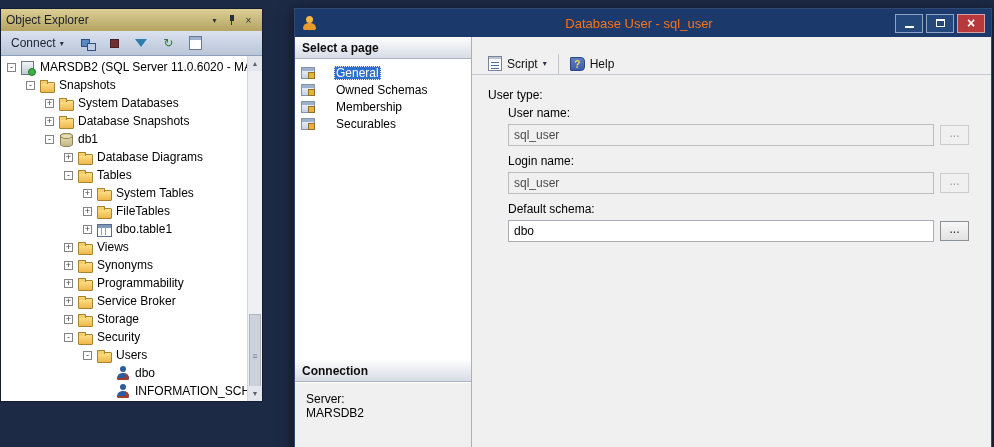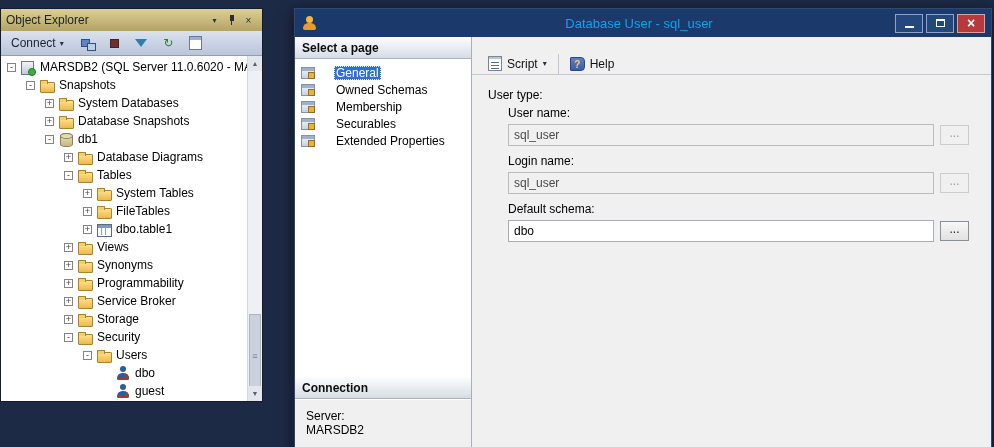--- a/index.html
+++ b/index.html
@@ -47,21 +47,21 @@
   .sb-btn{height:15px;display:flex;align-items:center;justify-content:center;font-size:7px;color:#5a5f68;background:#e3e6ec}
   .sb-btn.down{position:absolute;bottom:0;left:0;right:0}
   .sb-thumb{position:absolute;left:1px;right:1px;top:258px;height:84px;background:#ccd2dc;border:1px solid #aeb4c0;display:flex;align-items:center;justify-content:center;color:#7a8090;font-size:9px;line-height:0}
 
   
   .dialog{position:absolute;left:294px;top:8px;width:698px;height:600px;background:#f0f0f0;border:1px solid #31486f;box-shadow:0 3px 14px rgba(0,0,0,.55)}
   .dlg-titlebar{position:relative;height:28px;background:#1b3a6b;display:flex;align-items:center;padding:0 6px}
   .dlg-icon{position:relative;width:16px;height:16px;z-index:2}
   .dlg-icon::before{content:"";position:absolute;left:5px;top:1px;width:7px;height:7px;background:#f4b83e;border-radius:50%}
   .dlg-icon::after{content:"";position:absolute;left:2px;top:8px;width:13px;height:7px;background:#e89b28;border-radius:6px 6px 2px 2px}
-  .dlg-title{position:absolute;left:0;right:8px;text-align:center;color:#0ea5e9;font-size:13px}
+  .dlg-title{position:absolute;left:0;right:8px;text-align:center;color:#f97316;font-size:13px}
   .caption-btns{margin-left:auto;display:flex;gap:3px;z-index:2}
   .cap-btn{width:28px;height:19px;border:1px solid #8fa3c6;display:flex;align-items:center;justify-content:center;background:#24477c}
   .cap-btn.close{background:#b8393b;border-color:#d8a0a0}
   .glyph-min{width:9px;height:2px;background:#fff;margin-top:7px}
   .glyph-max{width:9px;height:8px;border:1px solid #fff;box-shadow:inset 0 1px 0 #fff}
   .glyph-close{color:#fff;font-size:14px;line-height:1;font-weight:bold}
   .dlg-body{position:absolute;top:28px;left:0;right:0;bottom:0;display:flex}
   .dlg-left{width:177px;background:#fff;border-right:1px solid #a9b0bc;display:flex;flex-direction:column}
   .section-header{height:22px;background:linear-gradient(#fdfdfe,#d7dce5);border-bottom:1px solid #aab3c0;font-weight:bold;font-size:12px;padding:4px 7px;color:#0d0d0d}
   .page-list{padding:5px 3px 0 3px}
@@ -232,26 +232,20 @@
         <div class="tree-row">
           <span class="indent" style="width: 101px;"></span>
           <span class="expander"></span>
           <span class="ticon ticon-user"></span>
           <span class="tlabel">dbo</span>
         </div>
         <div class="tree-row">
           <span class="indent" style="width: 101px;"></span>
           <span class="expander"></span>
           <span class="ticon ticon-user"></span>
-          <span class="tlabel">guest</span>
-        </div>
-        <div class="tree-row">
-          <span class="indent" style="width: 101px;"></span>
-          <span class="expander"></span>
-          <span class="ticon ticon-user"></span>
           <span class="tlabel">INFORMATION_SCHEM</span>
         </div>
         <div class="tree-row">
           <span class="indent" style="width: 101px;"></span>
           <span class="expander"></span>
           <span class="ticon ticon-user"></span>
           <span class="tlabel">sql_user</span>
         </div>
         <div class="tree-row">
           <span class="indent" style="width: 101px;"></span>
@@ -292,24 +286,20 @@
               <span class="page-label">Owned Schemas</span>
             </div>
             <div class="page-item">
               <span class="page-icon"></span>
               <span class="page-label">Membership</span>
             </div>
             <div class="page-item">
               <span class="page-icon"></span>
               <span class="page-label">Securables</span>
             </div>
-            <div class="page-item">
-              <span class="page-icon"></span>
-              <span class="page-label">Extended Properties</span>
-            </div>
           </div>
         <div class="left-filler"></div>
         <div class="section-header">Connection</div>
         <div class="connection-info">
           <div>Server:</div>
           <div class="conn-value">MARSDB2</div>
 
         </div>
       </div>
 

